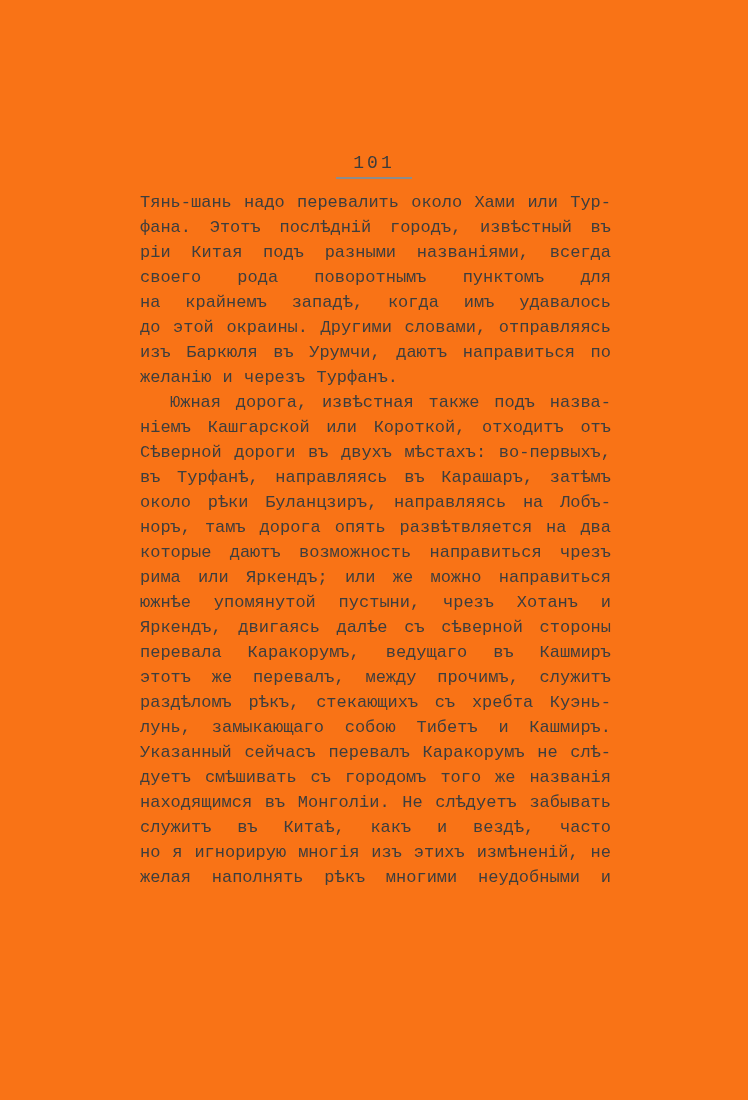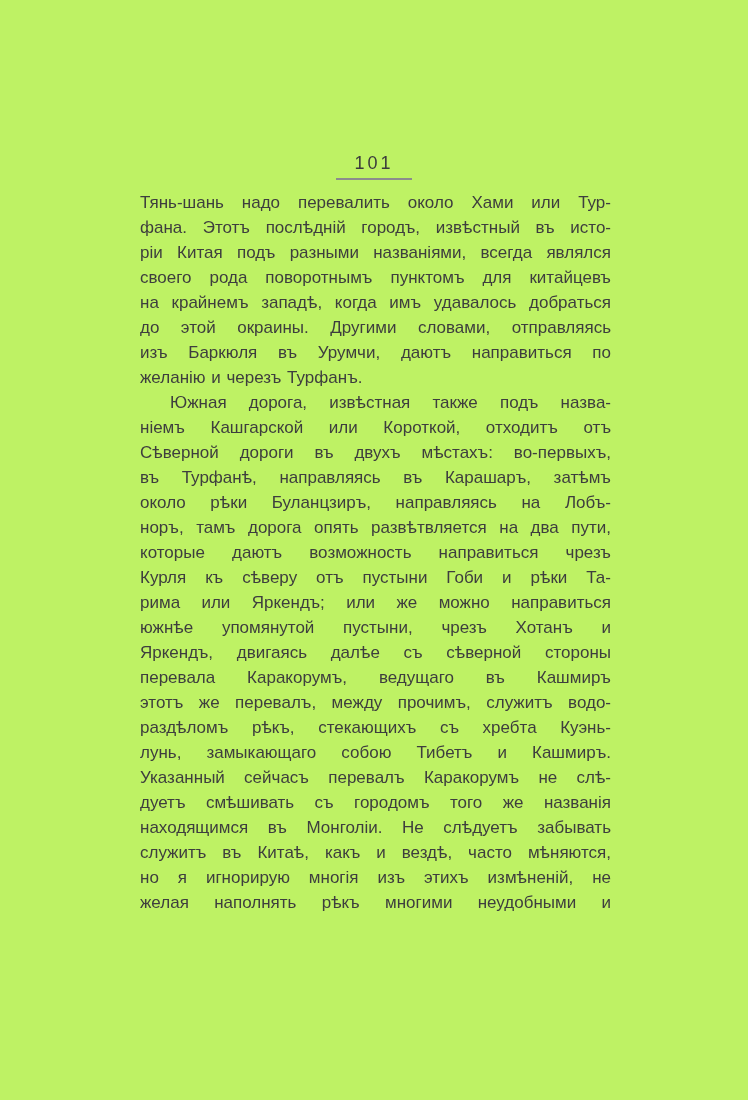--- a/index.html
+++ b/index.html
@@ -4,22 +4,22 @@
 <style>
   html, body {
     margin: 0;
     padding: 0;
     background: #fdfdfd;
   }
   .page {
     position: relative;
     width: 748px;
     height: 1100px;
-    background: #bef264;
-    font-family: Liberation Sans, sans-serif;
+    background: #f97316;
+    font-family: Liberation Mono, monospace;
     overflow: hidden;
   }
   .pagenum-wrap {
     position: absolute;
     top: 153px;
     left: 0;
     width: 748px;
     text-align: center;
   }
   .pagenum {
@@ -76,21 +76,20 @@
     <div class="line">до этой окраины. Другими словами, отправляясь</div>
     <div class="line">изъ Баркюля въ Урумчи, даютъ направиться по</div>
     <div class="line flush">желанію и черезъ Турфанъ.</div>
     <div class="line indent">Южная дорога, извѣстная также подъ назва-</div>
     <div class="line">ніемъ Кашгарской или Короткой, отходитъ отъ</div>
     <div class="line">Сѣверной дороги въ двухъ мѣстахъ: во-первыхъ,</div>
     <div class="line">въ Турфанѣ, направляясь въ Карашаръ, затѣмъ</div>
     <div class="line">около рѣки Буланцзиръ, направляясь на Лобъ-</div>
     <div class="line">норъ, тамъ дорога опять развѣтвляется на два пути,</div>
     <div class="line">которые даютъ возможность направиться чрезъ</div>
-    <div class="line">Курля къ сѣверу отъ пустыни Гоби и рѣки Та-</div>
     <div class="line">рима или Яркендъ; или же можно направиться</div>
     <div class="line">южнѣе упомянутой пустыни, чрезъ Хотанъ и</div>
     <div class="line">Яркендъ, двигаясь далѣе съ сѣверной стороны</div>
     <div class="line">перевала Каракорумъ, ведущаго въ Кашмиръ</div>
     <div class="line">этотъ же перевалъ, между прочимъ, служитъ водо-</div>
     <div class="line">раздѣломъ рѣкъ, стекающихъ съ хребта Куэнь-</div>
     <div class="line">лунь, замыкающаго собою Тибетъ и Кашмиръ.</div>
     <div class="line">Указанный сейчасъ перевалъ Каракорумъ не слѣ-</div>
     <div class="line">дуетъ смѣшивать съ городомъ того же названія</div>
     <div class="line">находящимся въ Монголіи. Не слѣдуетъ забывать</div>

